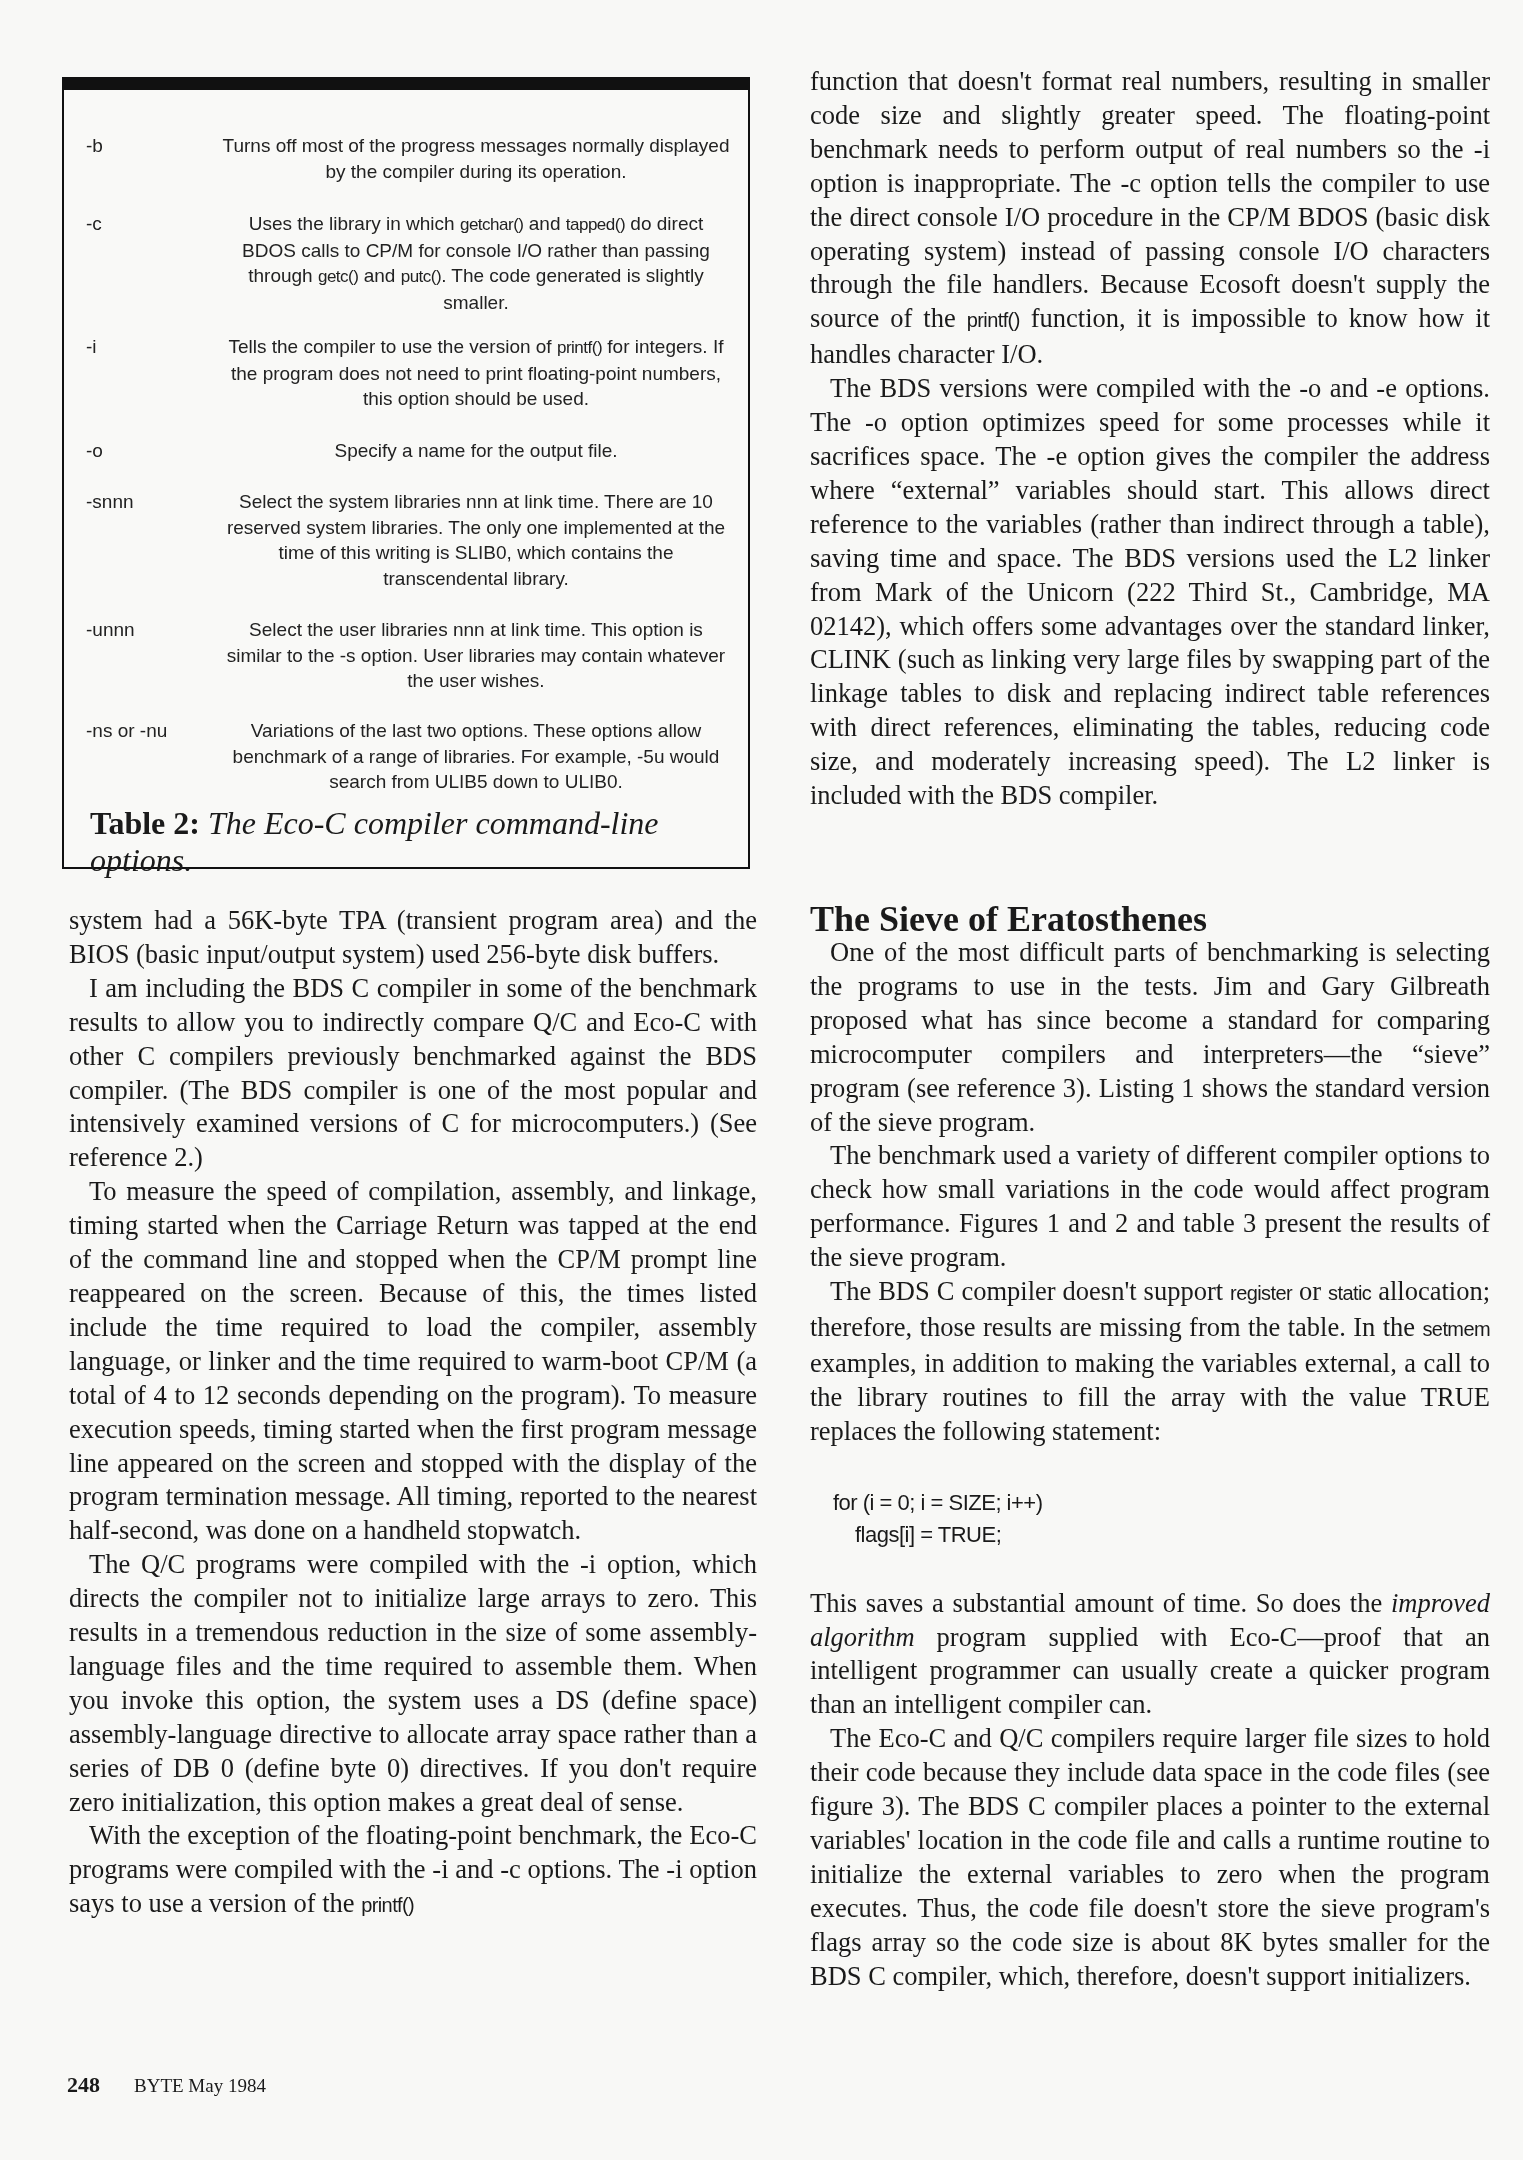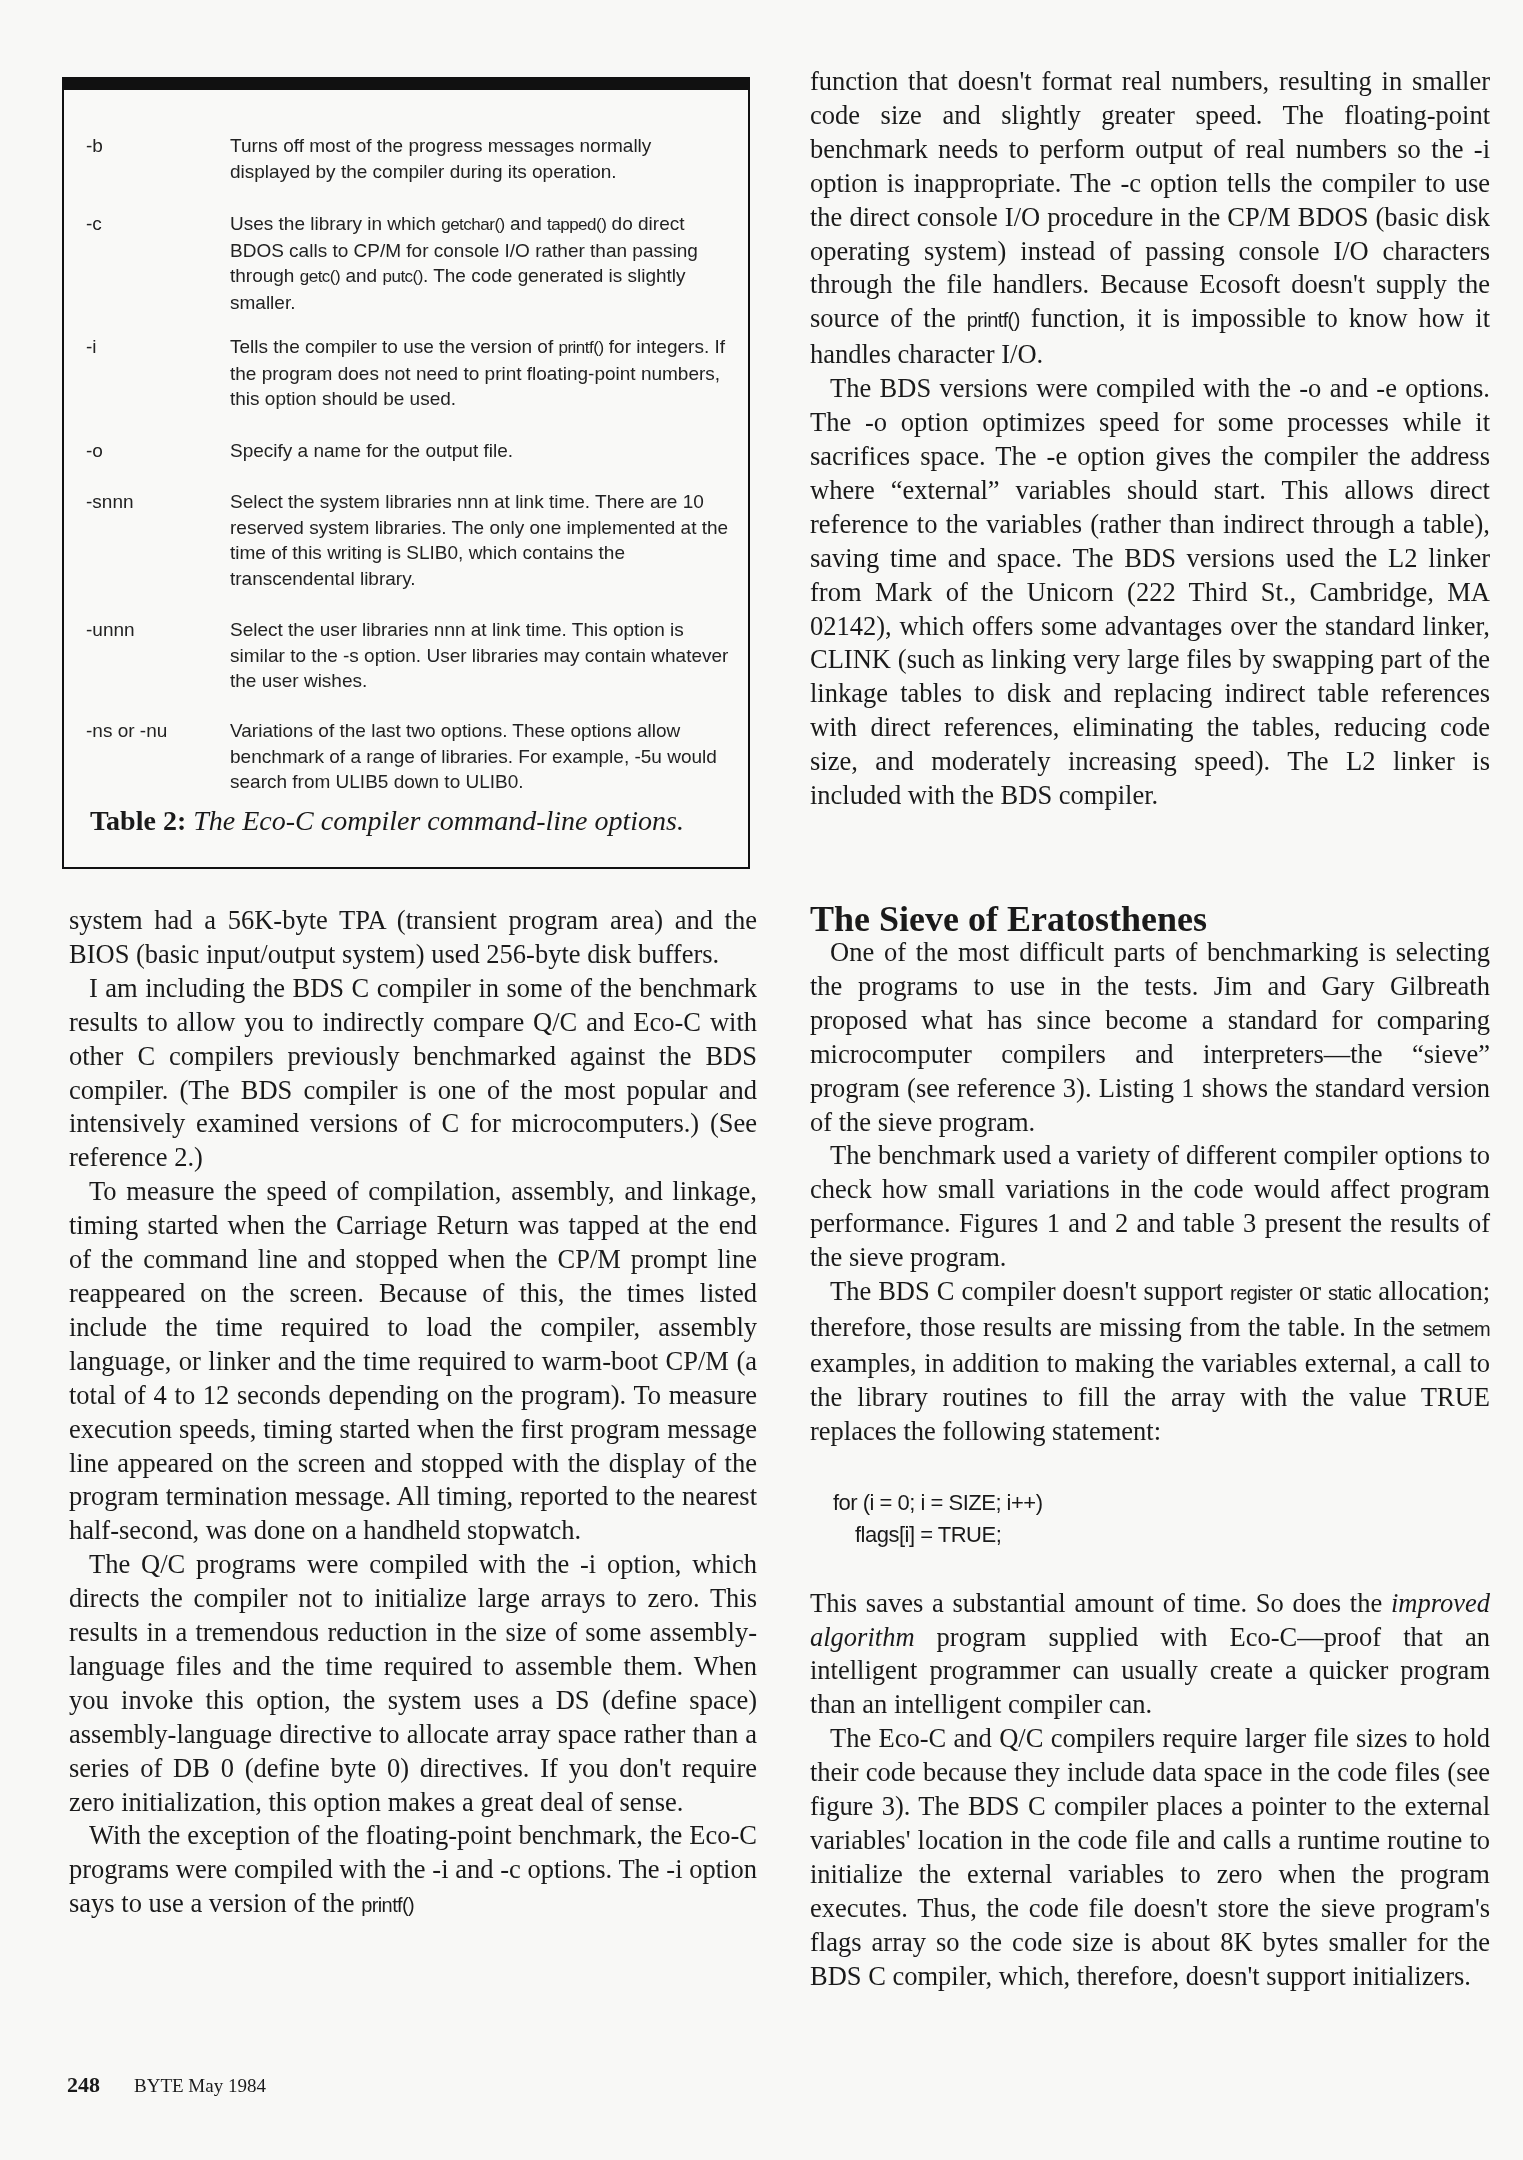--- a/index.html
+++ b/index.html
@@ -9,23 +9,23 @@
     font-family: "Liberation Serif", "DejaVu Serif", serif;
   }
   .table-box {
     position: absolute; left: 62px; top: 77px; width: 688px; height: 792px;
     border: 2px solid #111; border-top: 13px solid #111; box-sizing: border-box;
     background: #f9f9f7;
   }
   .opt-row { position: absolute; left: 22px; right: 10px;
     font-family: "Liberation Sans", "DejaVu Sans", sans-serif; font-size: 19px; line-height: 25.5px; color: #222; }
   .opt-key { position: absolute; left: 0; top: 0; width: 130px; }
-  .opt-desc { position: absolute; left: 144px; right: 8px; top: 0; }
+  .opt-desc { position: absolute; left: 136px; right: 8px; top: 0; text-align: center; }
   .opt-desc .mono { font-family: "Liberation Sans Narrow", "Liberation Sans", sans-serif; font-size: 17px; letter-spacing: -0.5px; }
-  .caption { position: absolute; left: 26px; top: 715px; font-size: 28px; }
+  .caption { position: absolute; left: 26px; top: 715px; font-size: 32px; }
   .caption b { font-weight: bold; }
   .caption i { font-style: italic; }
   .col { position: absolute; font-size: 26.5px; line-height: 33.9px; text-align: justify; }
   .col p { margin: 0; }
   .col .indent { text-indent: 20px; }
   .col-left-body { left: 69px; top: 904px; width: 688px; }
   .col-right-top { left: 810px; top: 65px; width: 680px; }
   .col-right-bottom { left: 810px; top: 902px; width: 680px; }
   .section-heading { font-weight: bold; font-size: 36px; line-height: 34px; margin: 0; text-align: left; }
   .code { font-family: Liberation Sans, sans-serif; font-size: 22px; line-height: 32px; margin: 38px 0 36px 23px; text-align: left; letter-spacing: -0.5px; }

